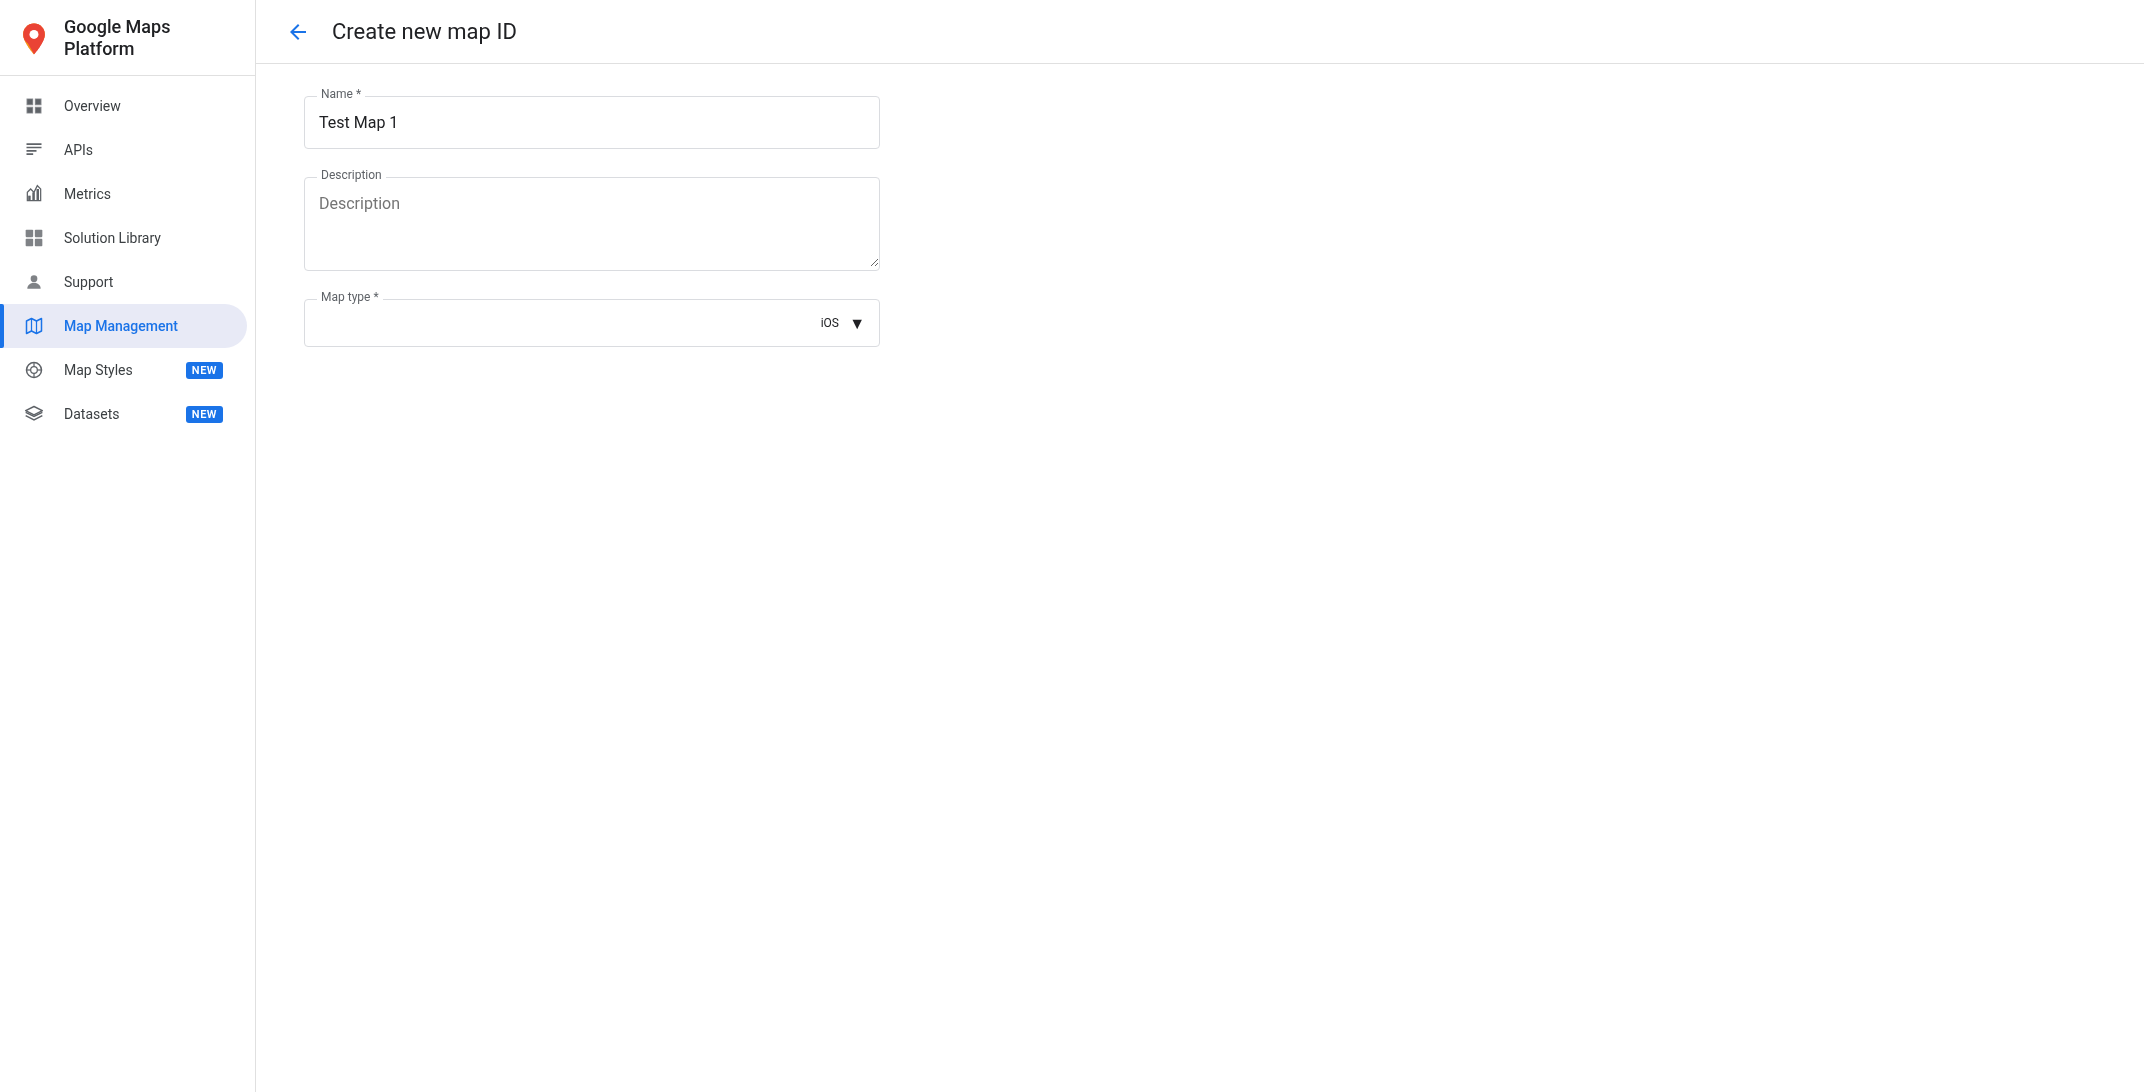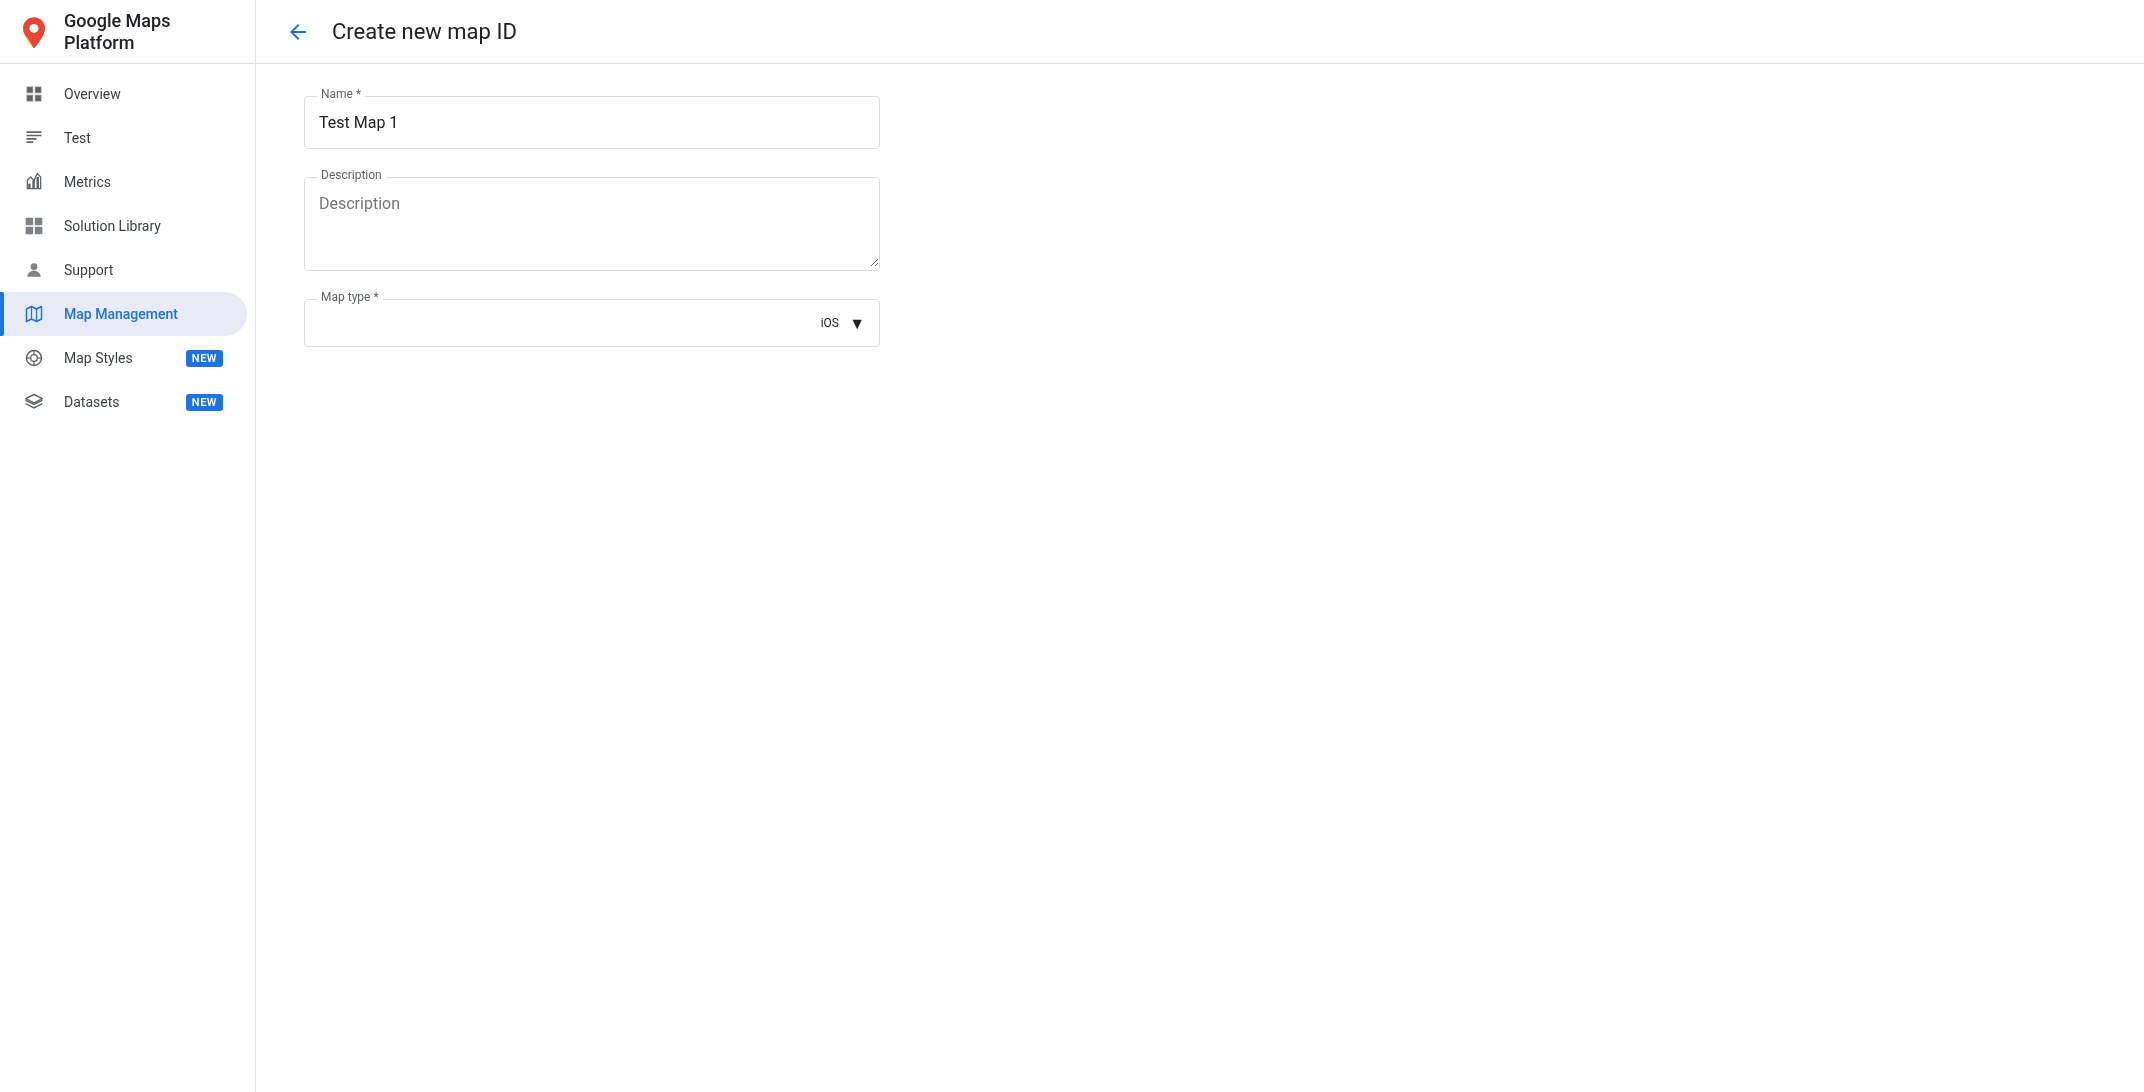--- a/index.html
+++ b/index.html
@@ -28,21 +28,21 @@
       background: #fff;
       height: 100vh;
       overflow-y: auto;
     }
 
     .sidebar-header {
       display: flex;
       align-items: center;
       padding: 12px 16px;
       border-bottom: 1px solid #e0e0e0;
-      height: 64px;
+      height: 76px;
       gap: 12px;
     }
 
     .sidebar-logo {
       width: 36px;
       height: 36px;
       flex-shrink: 0;
     }
 
     .sidebar-title {
@@ -283,21 +283,21 @@
       </span>
       <span class="nav-label">Overview</span>
     </div>
 
     <div class="nav-item">
       <span class="nav-icon">
         <svg width="20" height="20" viewBox="0 0 24 24">
             <path d="M3 4h18v2H3zm0 4h18v2H3zm0 4h12v2H3zm0 4h8v2H3z" fill="currentColor"></path>
           </svg>
       </span>
-      <span class="nav-label">Test</span>
+      <span class="nav-label">APIs</span>
     </div>
 
     <div class="nav-item">
       <span class="nav-icon">
         <svg width="20" height="20" viewBox="0 0 24 24">
             <path d="M4 20V10l4-4 4 4 4-8 4 4v14H4z" fill="none" stroke="currentColor" stroke-width="1.5"></path>
             <rect x="5" y="14" width="3" height="6" fill="currentColor"></rect>
             <rect x="10" y="10" width="3" height="10" fill="currentColor"></rect>
             <rect x="15" y="6" width="3" height="14" fill="currentColor"></rect>
           </svg>

